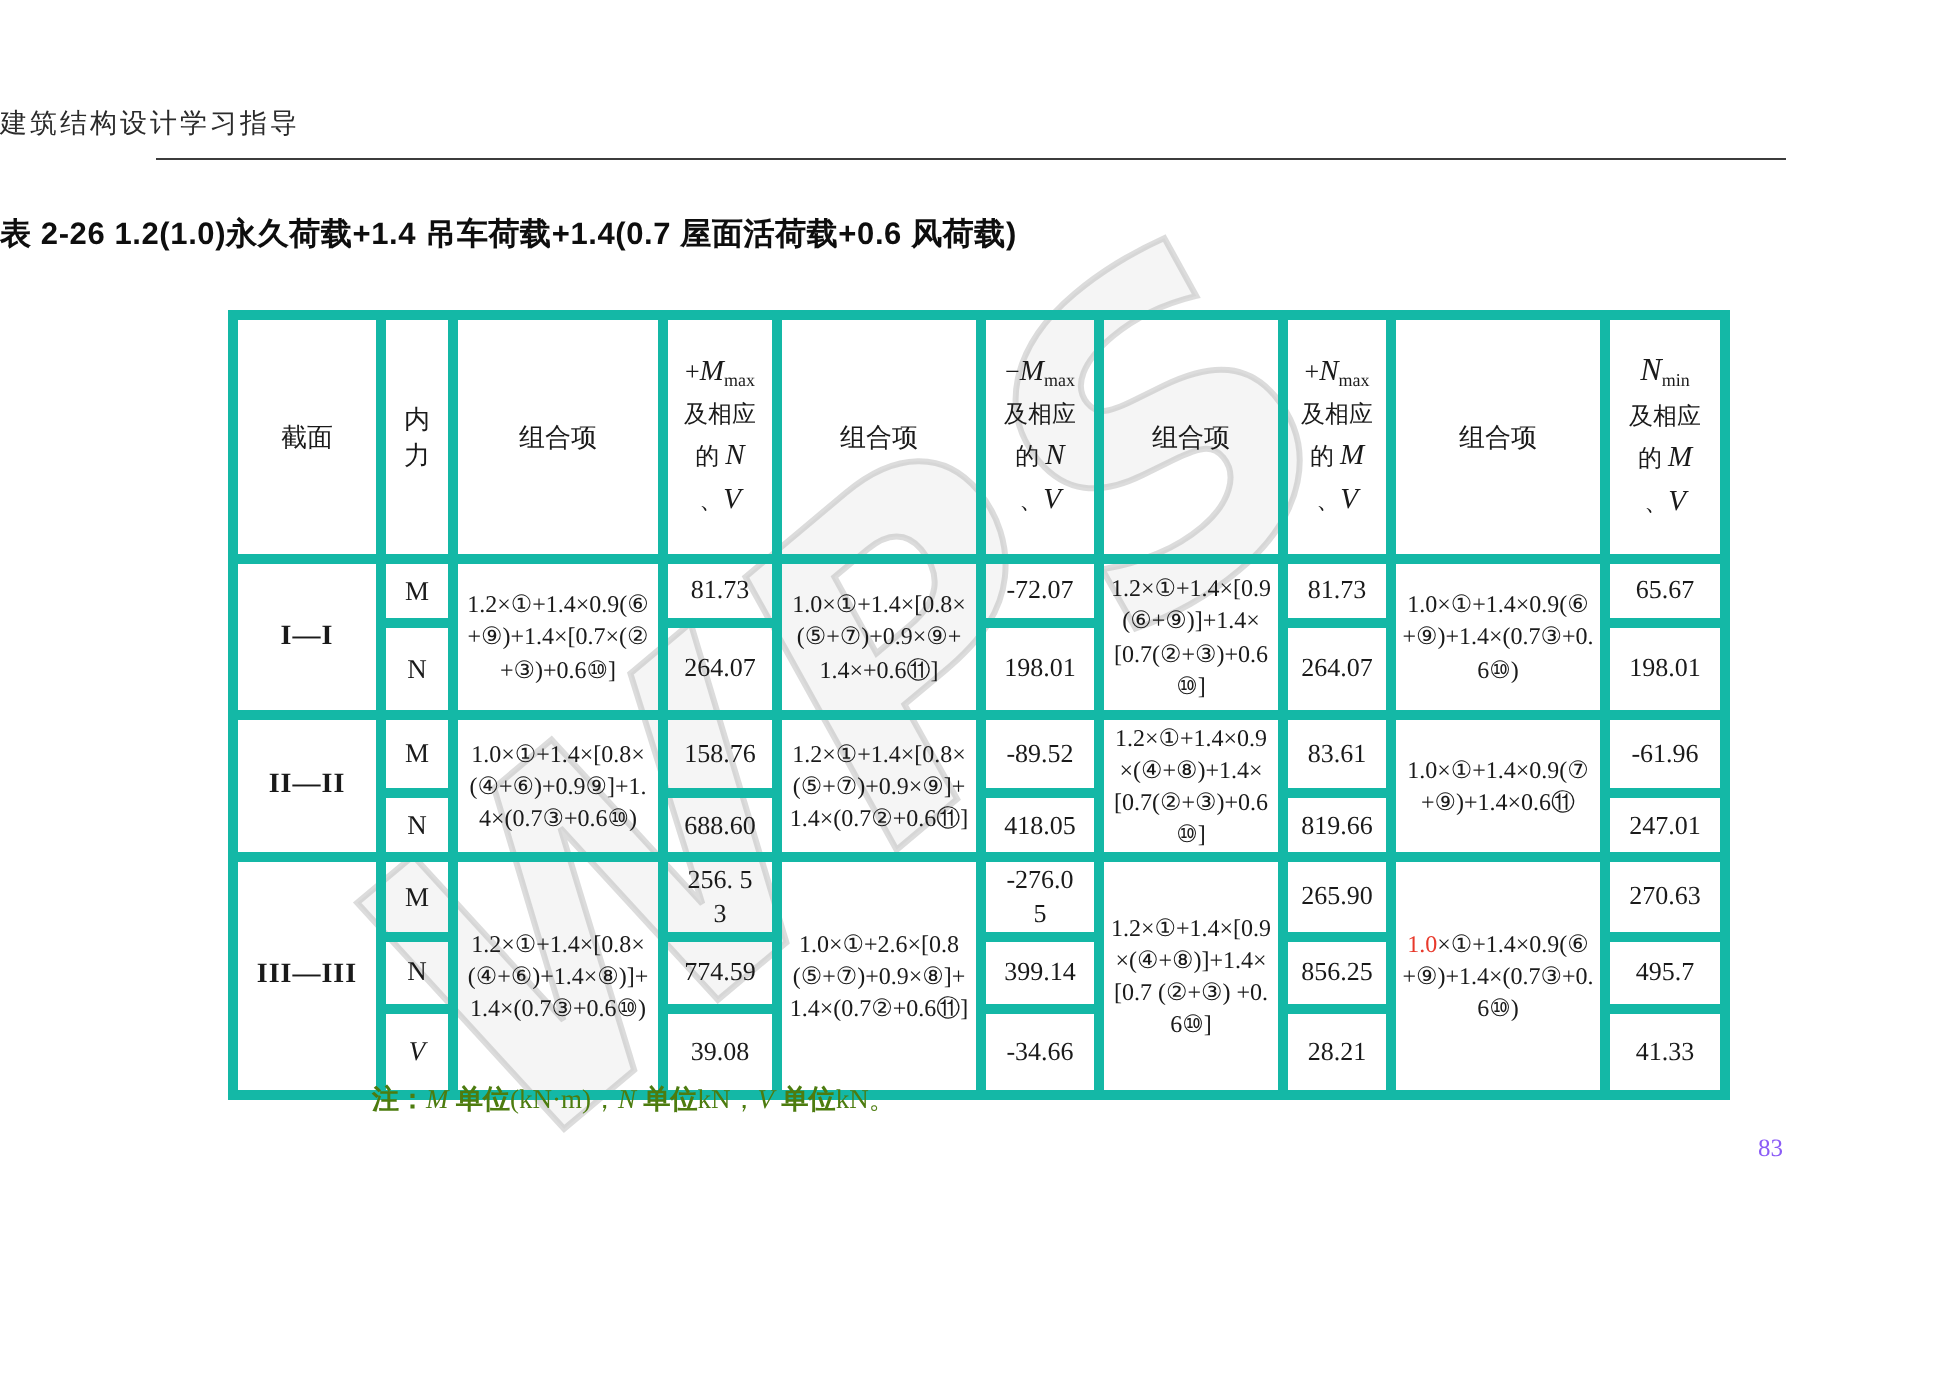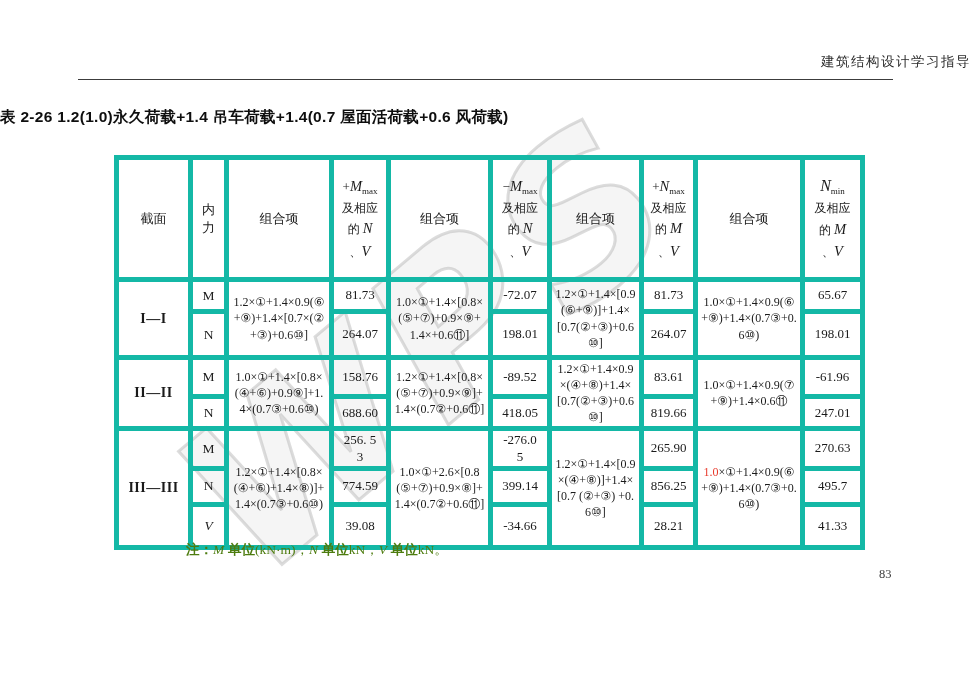--- a/index.html
+++ b/index.html
@@ -1,21 +1,21 @@
 <!DOCTYPE html>
 <html><head>
 <meta charset="utf-8">
 <style>
   html,body{margin:0;padding:0;}
   body{
     width:971px;height:688px;background:#ffffff;position:relative;overflow:hidden;
     font-family:"Liberation Serif","DejaVu Serif",serif;color:#1a1a1a;
   }
   .running-header{
-    position:absolute;top:53px;left:0;width:100%;text-align:right;
+    position:absolute;top:53px;left:0;width:100%;text-align:left;
     font-size:13.5px;letter-spacing:1.5px;color:#2b2b2b;
   }
   .header-rule{
     position:absolute;top:79px;left:78px;width:815px;height:0;
     border-top:1.4px solid #3c3c3c;
   }
   .doc-title{
     position:absolute;top:107px;left:0;width:100%;text-align:left;
     font-weight:bold;font-size:15.5px;letter-spacing:.3px;color:#0e0e0e;
     font-family:"Liberation Sans","DejaVu Sans",sans-serif;
@@ -50,21 +50,21 @@
   .vh{font-size:12px;line-height:1.55;text-align:center;}
   .vh .sym{font-style:italic;font-size:14.5px;font-family:"Liberation Serif","DejaVu Serif",serif;}
   .vh .vsub{font-size:9px;vertical-align:-3px;}
   .vh .sign{font-size:13px;}
   .red-part{color:#e8392b;}
   .note-line{
     position:absolute;left:186px;top:541px;z-index:1;font-size:13.5px;color:#4d7c0f;
   }
   .note-line .nb{font-weight:bold;font-family:"Liberation Sans","DejaVu Sans",sans-serif;}
   .note-line .ni{font-style:italic;font-family:"Liberation Serif","DejaVu Serif",serif;}
-  .page-number{position:absolute;left:879px;top:567px;font-size:12.5px;color:#404040;}
+  .page-number{position:absolute;left:879px;top:567px;font-size:12.5px;color:#8b5cf6;}
 </style>
 </head>
 <body>
 
 <div class="running-header">建筑结构设计学习指导</div>
 <div class="header-rule"></div>
 <div class="doc-title">表 2-26  1.2(1.0)永久荷载+1.4 吊车荷载+1.4(0.7 屋面活荷载+0.6 风荷载)</div>
 
 <div class="watermark">WPS</div>
 

